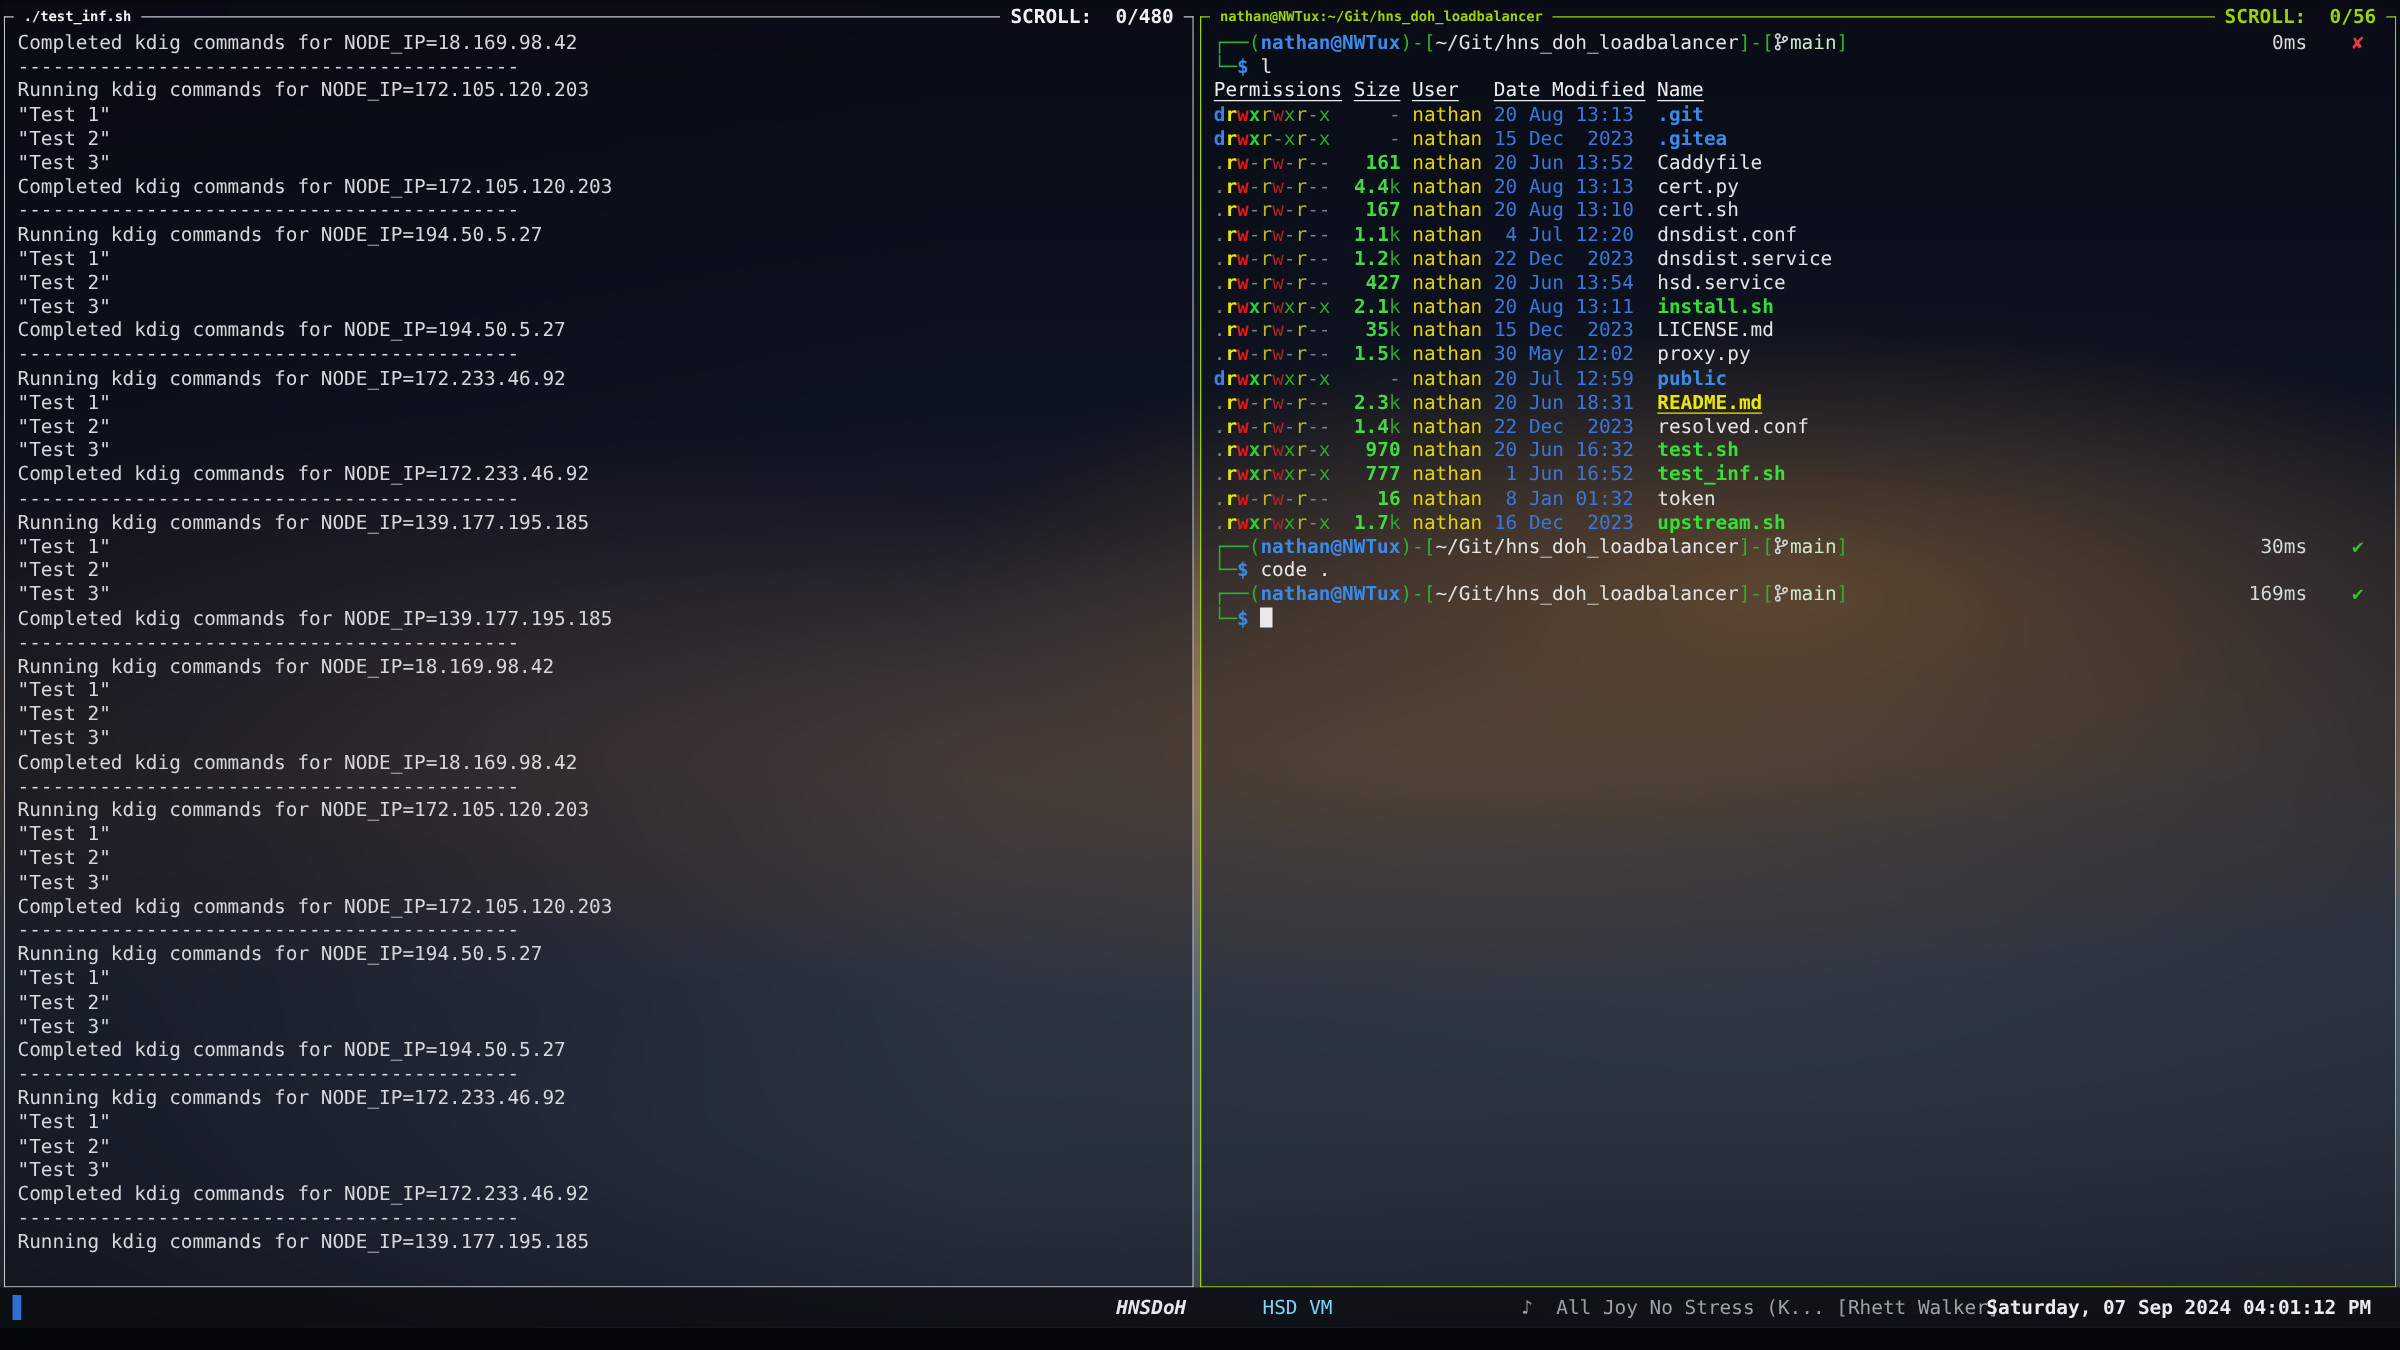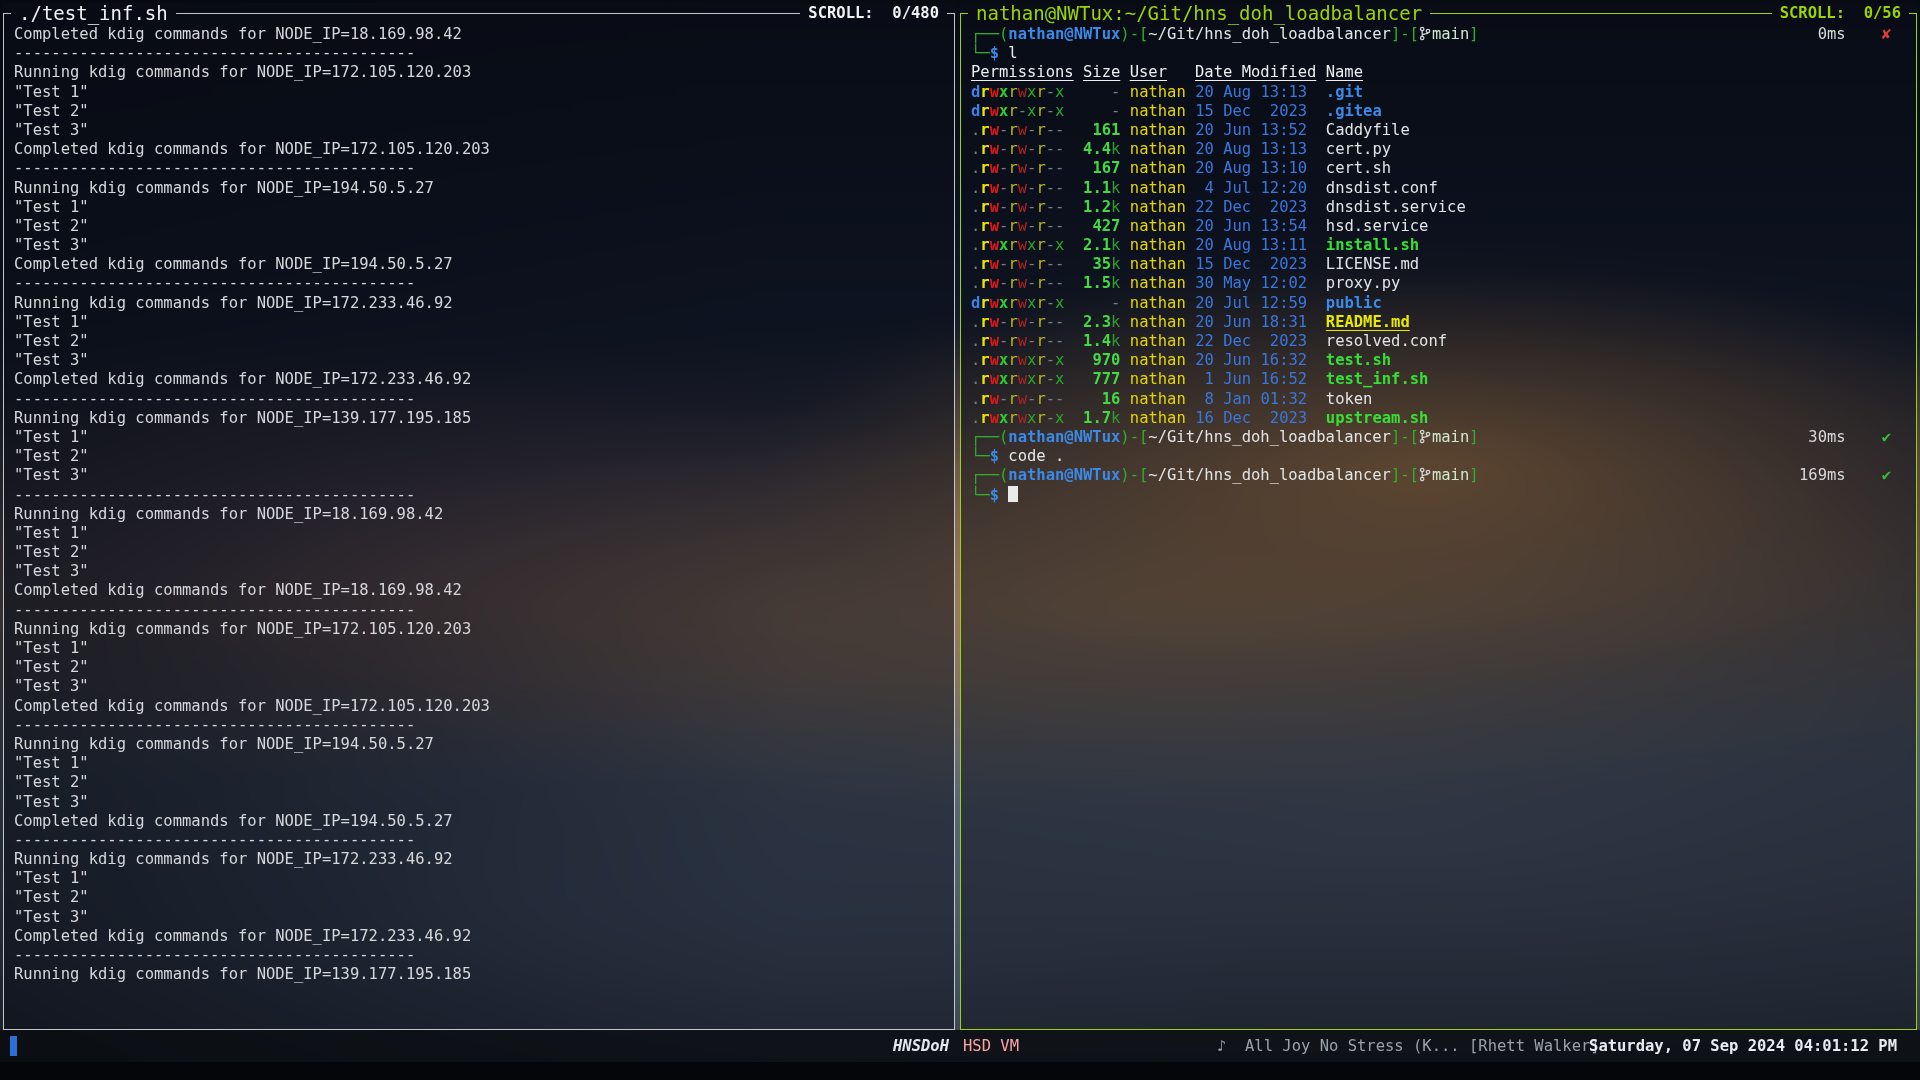--- a/index.html
+++ b/index.html
@@ -28,21 +28,21 @@
   .panes{display:flex;gap:5px;padding:3px 3px 0 3px;height:1030px}
   .pane{position:relative;background:rgba(10,15,25,.56);overflow:hidden}
   .pane-left{width:952px}
   .pane-right{flex:1}
   .pane-borders{position:absolute;left:0;right:0;top:10px;bottom:0;pointer-events:none;
     border:1px solid var(--bc);border-top:none}
   .pane-top{position:absolute;top:0;left:0;right:0;height:20px;display:flex;align-items:center;z-index:2}
   .hseg{height:1px;background:var(--bc)}
   .hseg.small{width:8px}
   .hseg.grow{flex:1}
-  .pane-title{font-weight:normal;font-size:19px;padding:0 8px;white-space:pre;color:var(--tc)}
+  .pane-title{font-weight:bold;font-size:11px;padding:0 8px;white-space:pre;color:var(--tc)}
   .pane-scroll{font-weight:bold;font-size:15.5px;padding:0 8px;white-space:pre;color:var(--tc)}
   .pane-left{--bc:var(--unfocus-border);--tc:#f0f2f4}
   .pane-right{--bc:var(--focus-border);--tc:var(--focus-border)}
   .pane-body{position:absolute;inset:0;padding:22px 10px 6px 11px;overflow:hidden}
   .tline{white-space:pre;font-size:15.5px;line-height:19.2px;height:19.2px;color:#d5d7da}
   
   .frame{color:#2fae2f}
   .uh{color:var(--blue);font-weight:bold}
   .pp{color:#e2e4e6}
   .br{color:#cde8cd}
@@ -71,21 +71,21 @@
   .n-blue{color:#3b8ae8;font-weight:bold}
   .n-green{color:#35e035;font-weight:bold}
   .n-yellow-u{color:#e8e800;font-weight:bold;text-decoration:underline;text-underline-offset:3px}
   
   .status-bar{position:relative;height:32px;background:rgba(9,12,17,.88)}
   .status-bar>*{position:absolute;top:50%;transform:translateY(-50%);font-size:15.5px;white-space:pre}
   .indicator{left:10px;width:7px;height:20px;background:#2e6fd6}
   .hints{left:26px;color:#ced3da}
   .hints b{color:#ffffff}
   .session{left:893px;color:#e4e8ee;font-weight:bold;font-style:italic}
-  .hostvm{left:963px;color:#fca5a5}
+  .hostvm{left:1010px;color:#7dd3fc}
   .music{left:1217px;color:#9aa1ab}
   .datetime{right:23px;color:#e8ebf1;font-weight:bold}
   .bottom-strip{height:18px;background:#04060a}
 </style>
 </head>
 <body>
 
 <div class="wallpaper"></div>
 
 <div class="screen">
@@ -118,20 +118,21 @@
           <div class="tline">Running kdig commands for NODE_IP=172.233.46.92</div>
           <div class="tline">"Test 1"</div>
           <div class="tline">"Test 2"</div>
           <div class="tline">"Test 3"</div>
           <div class="tline">Completed kdig commands for NODE_IP=172.233.46.92</div>
           <div class="tline">-------------------------------------------</div>
           <div class="tline">Running kdig commands for NODE_IP=139.177.195.185</div>
           <div class="tline">"Test 1"</div>
           <div class="tline">"Test 2"</div>
           <div class="tline">"Test 3"</div>
+          <div class="tline">Completed kdig commands for NODE_IP=139.177.195.185</div>
           <div class="tline">-------------------------------------------</div>
           <div class="tline">Running kdig commands for NODE_IP=18.169.98.42</div>
           <div class="tline">"Test 1"</div>
           <div class="tline">"Test 2"</div>
           <div class="tline">"Test 3"</div>
           <div class="tline">Completed kdig commands for NODE_IP=18.169.98.42</div>
           <div class="tline">-------------------------------------------</div>
           <div class="tline">Running kdig commands for NODE_IP=172.105.120.203</div>
           <div class="tline">"Test 1"</div>
           <div class="tline">"Test 2"</div>

